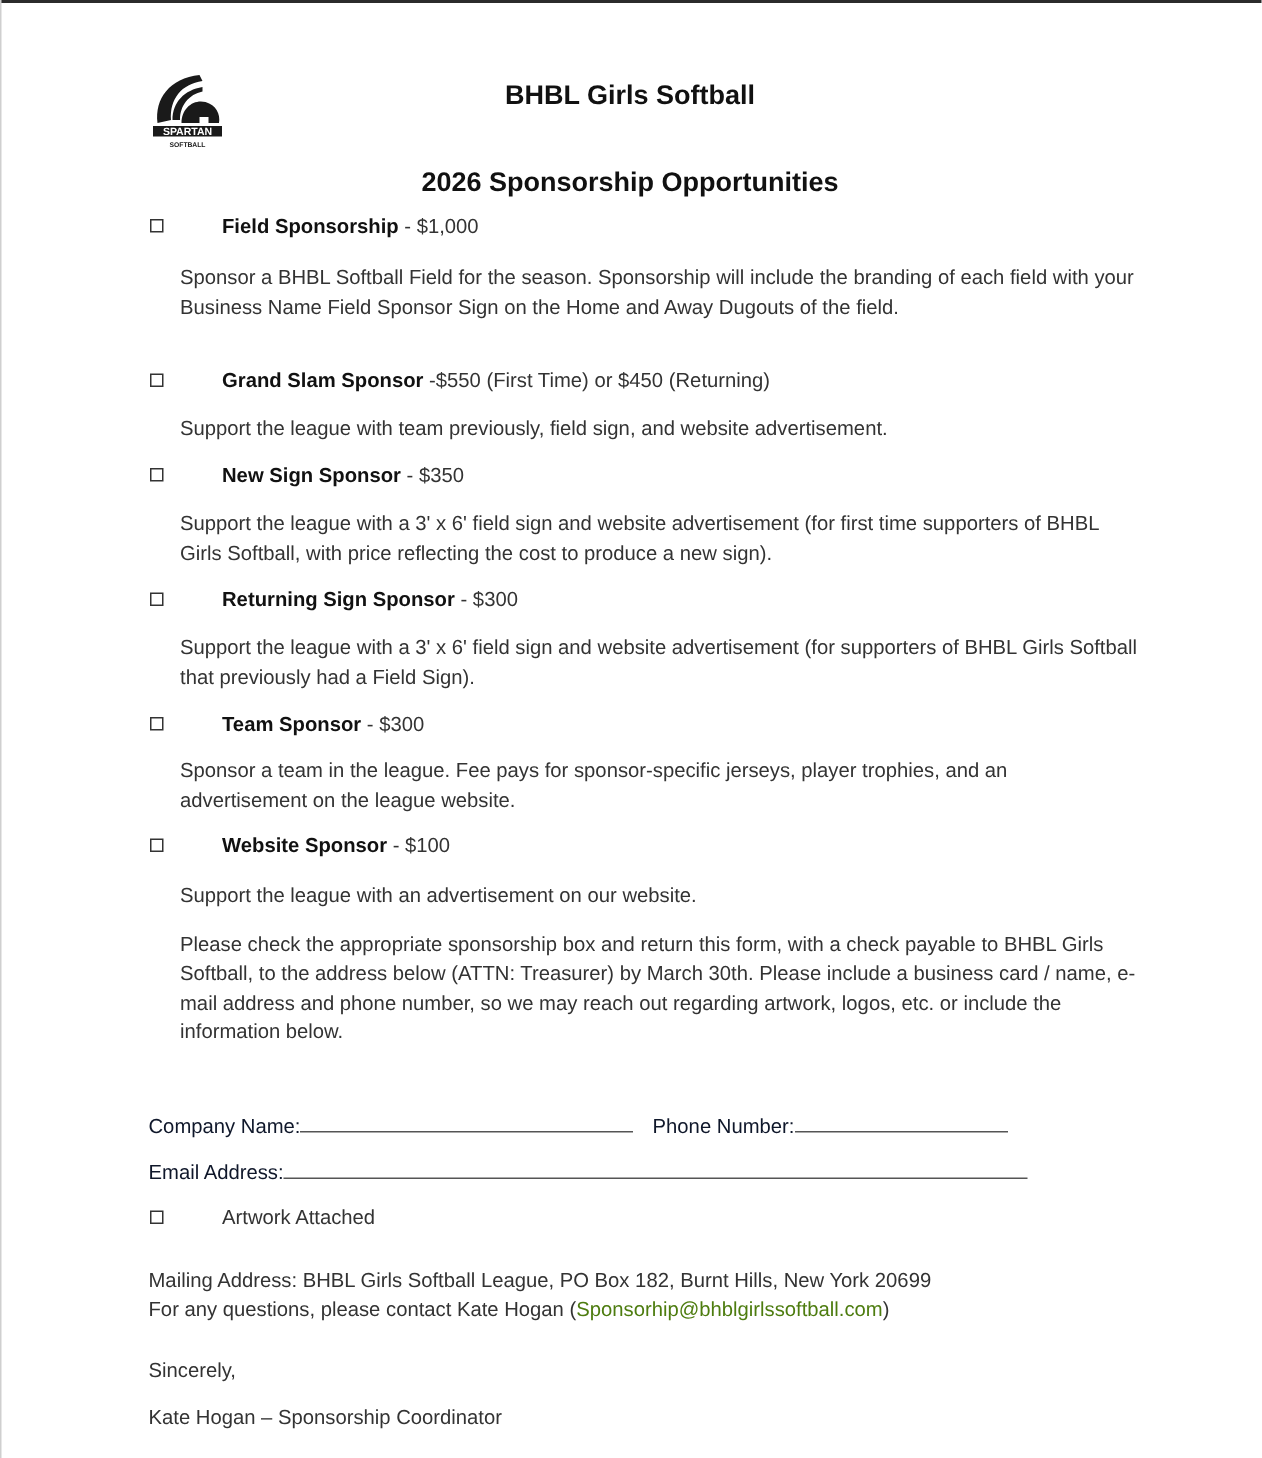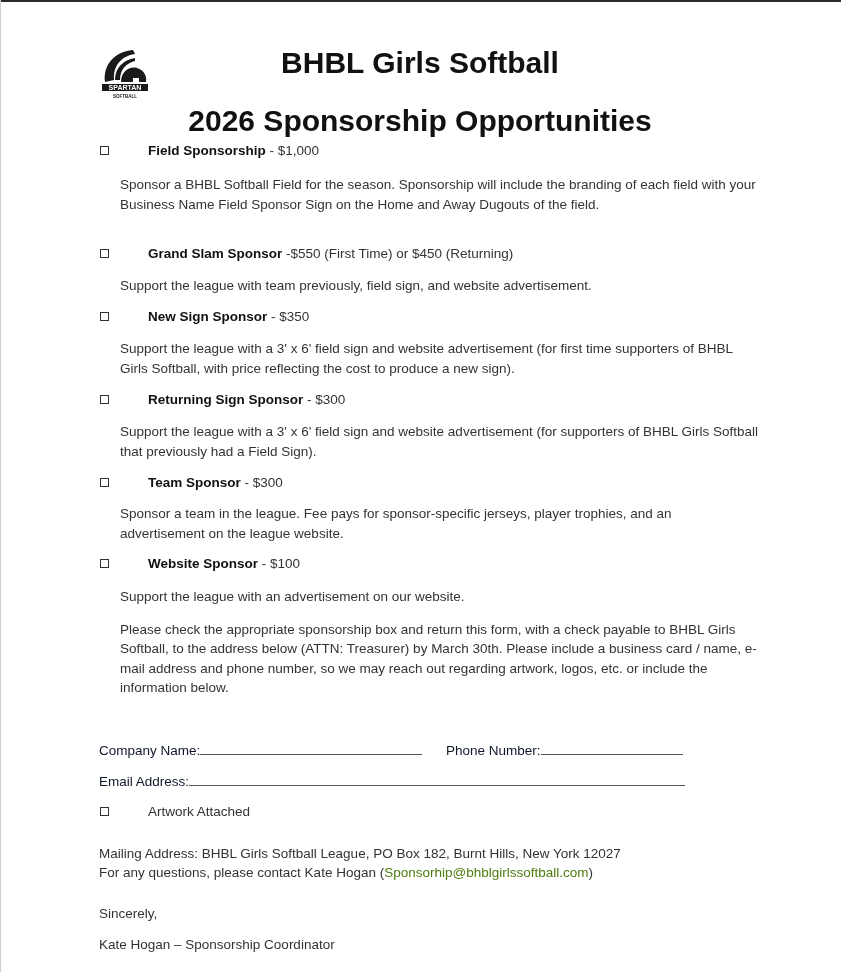--- a/index.html
+++ b/index.html
@@ -9,21 +9,21 @@
     position: relative;
     font-family: "Liberation Sans", "DejaVu Sans", sans-serif;
     color: #2a2a2a;
   }
   .top-border { position: absolute; left: 0; top: 0; width: 841px; height: 2px; background: #2b2b2b; }
   .left-border { position: absolute; left: 0; top: 0; width: 1px; height: 972px; background: #cfcfcf; }
 
   .logo { position: absolute; left: 99px; top: 46px; width: 52px; height: 56px; }
   .logo svg { width: 52px; height: 56px; display: block; }
 
-  .title { position: absolute; left: 170px; width: 500px; text-align: center; font-weight: bold; color: #111; font-size: 30px; line-height: 30px; }
+  .title { position: absolute; left: 170px; width: 500px; text-align: center; font-weight: bold; color: #111; font-size: 18px; line-height: 30px; }
   .title.l1 { top: 48px; }
   .title.l2 { top: 78px; margin-top: 28px; }
 
   .row { position: absolute; left: 99px; font-size: 13.5px; line-height: 19px; white-space: nowrap; }
   .para { position: absolute; left: 99px; width: 640px; font-size: 13.5px; line-height: 19.5px; color: #333; margin-left: 21px; }
 
   .cb {
     position: absolute; left: 100px; width: 9px; height: 9px;
     border: 1.3px solid #333; background: #fff; box-sizing: border-box;
   }
@@ -76,24 +76,24 @@
 <div class="para" style="top:504px">Sponsor a team in the league. Fee pays for sponsor-specific jerseys, player trophies, and an advertisement on the league website.</div>
 
 <div class="cb" style="top:559px"></div>
 <div class="opt-title" style="top:554px"><b>Website Sponsor</b><span> - $100</span></div>
 <div class="para" style="top:587px">Support the league with an advertisement on our website.</div>
 
 <div class="para" style="top:620px; line-height:19.3px">Please check the appropriate sponsorship box and return this form, with a check payable to BHBL Girls Softball, to the address below (ATTN: Treasurer) by March 30th. Please include a business card / name, e-mail address and phone number, so we may reach out regarding artwork, logos, etc. or include the information below.</div>
 
 <div class="row" style="top:741px">
   <span class="field-label">Company Name:</span><span class="blank" style="width:222px"></span>
-  <span class="field-label" style="margin-left:20px">Phone Number:</span><span class="blank" style="width:142px"></span>
+  <span class="field-label" style="margin-left:9px">Phone Number:</span><span class="blank" style="width:142px"></span>
 </div>
 <div class="row" style="top:772px">
   <span class="field-label">Email Address:</span><span class="blank" style="width:496px"></span>
 </div>
 <div class="cb" style="top:807px"></div>
 <div class="opt-title" style="top:802px">Artwork Attached</div>
 
-<div class="row" style="top:844px; color:#333">Mailing Address: BHBL Girls Softball League, PO Box 182, Burnt Hills, New York 12027</div>
+<div class="row" style="top:844px; color:#333">Mailing Address: BHBL Girls Softball League, PO Box 182, Burnt Hills, New York 20699</div>
 <div class="row" style="top:863px; color:#333"><span>For any questions, please contact Kate Hogan (</span><span class="link">Sponsorhip@bhblgirlssoftball.com</span><span>)</span></div>
 <div class="row" style="top:904px; color:#333">Sincerely,</div>
 <div class="row" style="top:935px; color:#333">Kate Hogan – Sponsorship Coordinator</div>
 
 </body></html>

